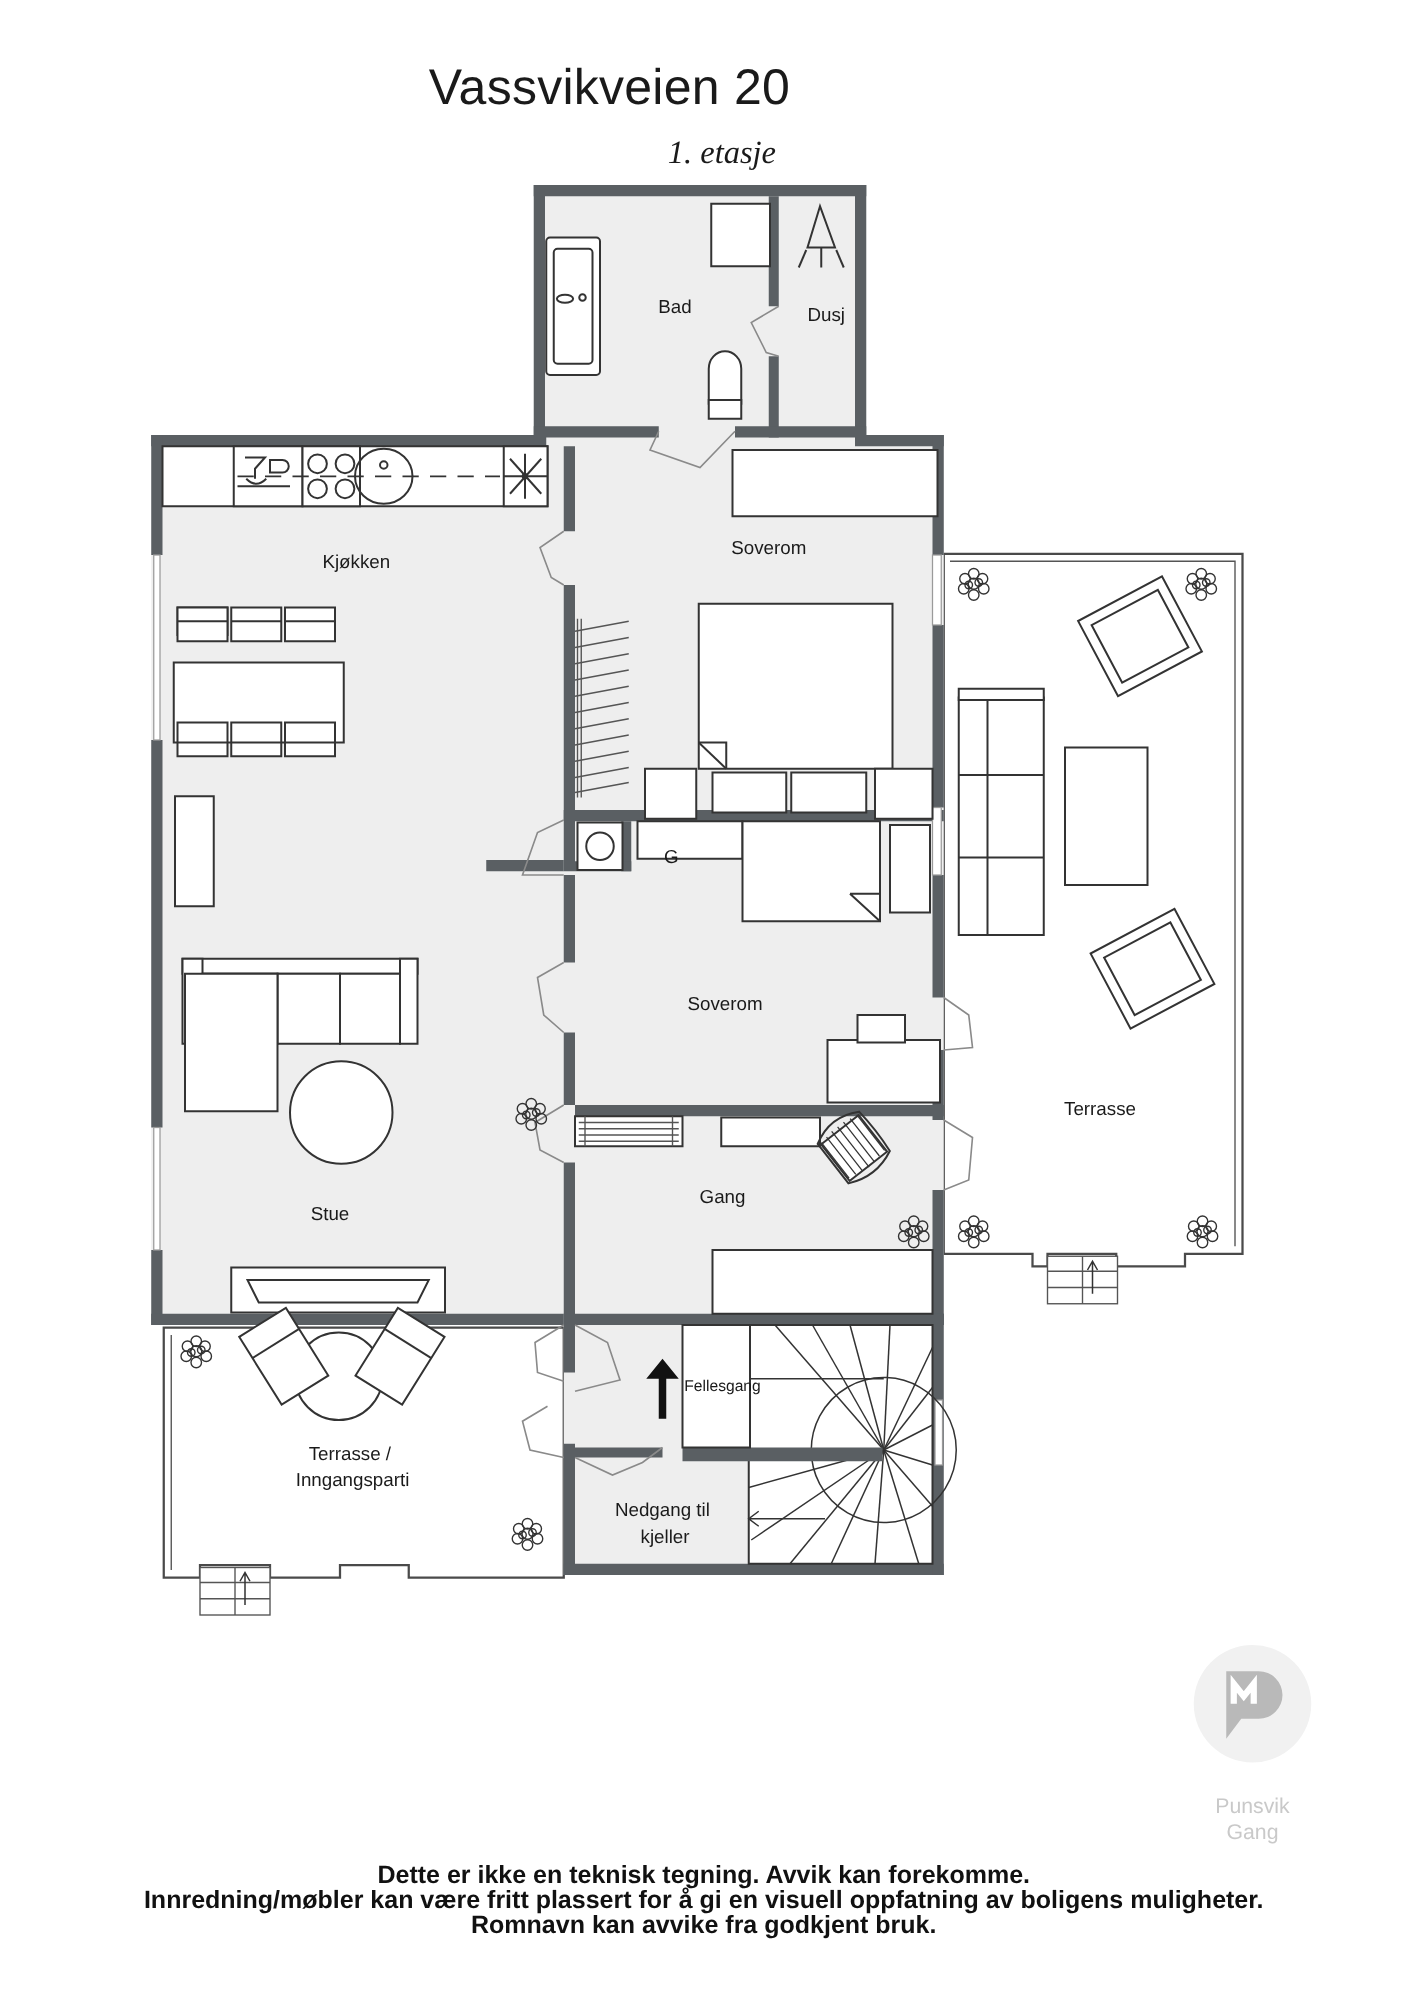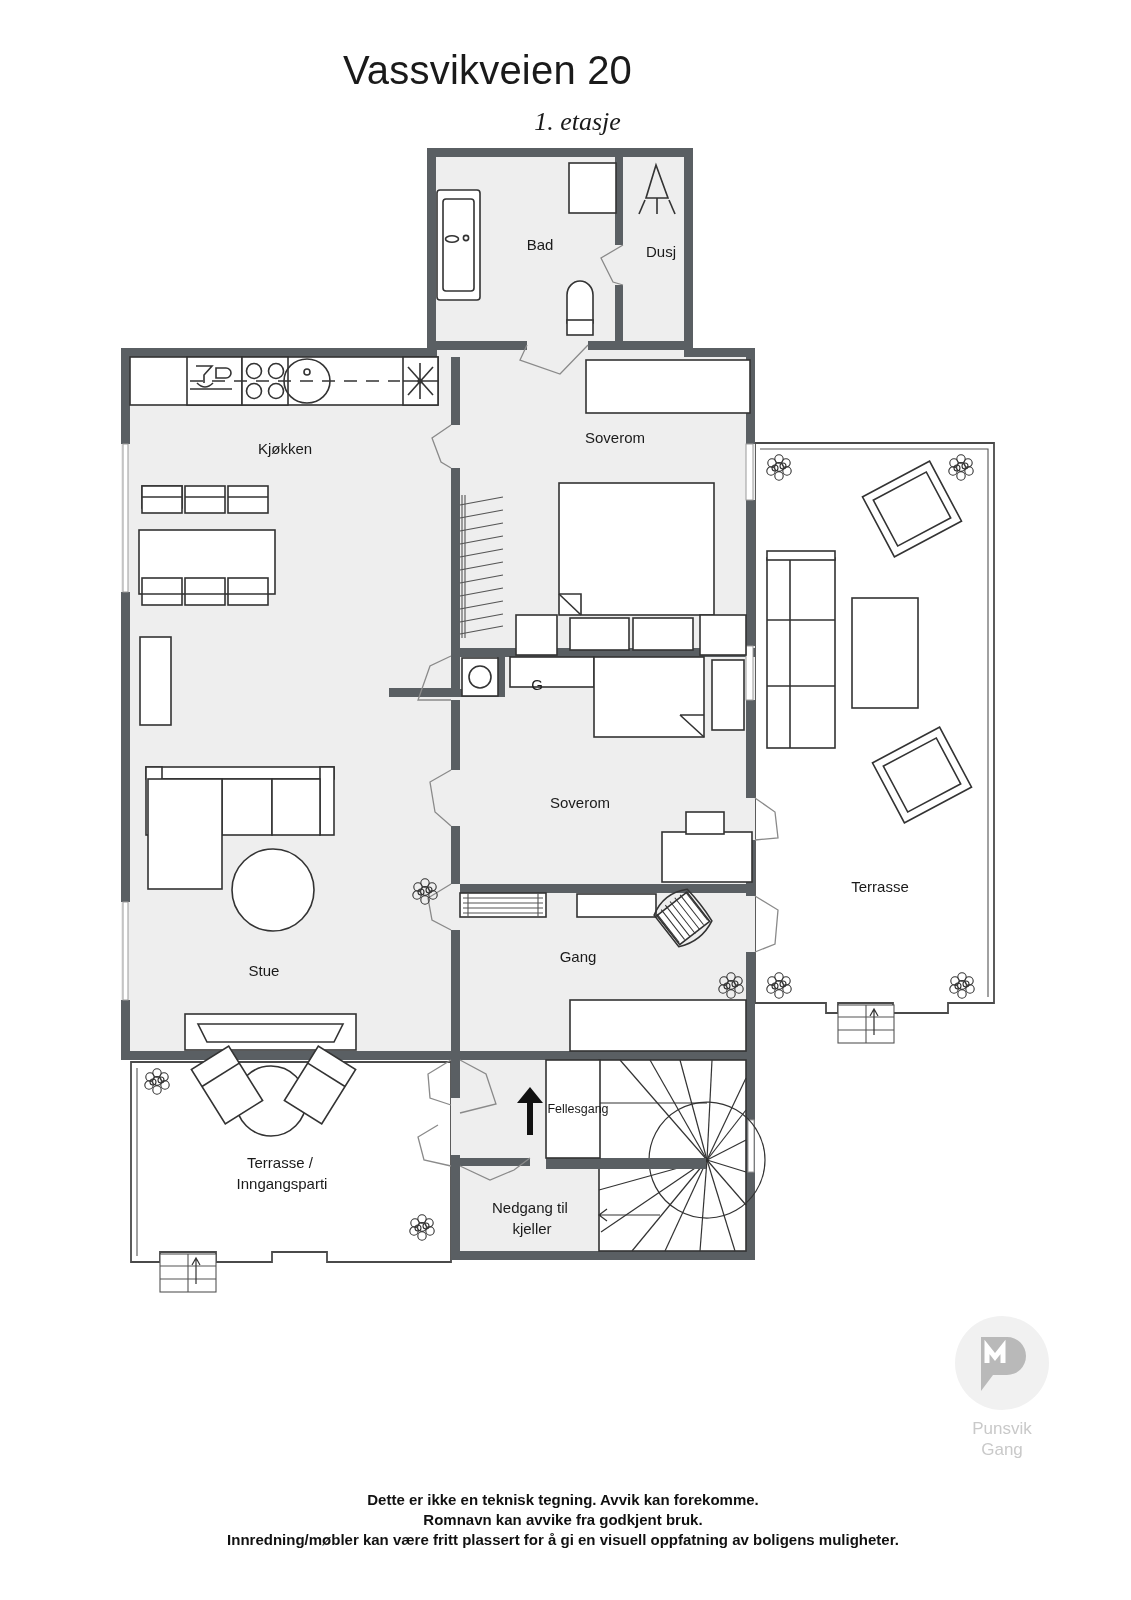--- a/index.html
+++ b/index.html
@@ -16,32 +16,32 @@
   .subtitle{
     position:absolute;left:12px;top:107px;width:1131px;text-align:center;
     font-size:26px;font-style:italic;color:#1a1a1a;
     font-family:"Liberation Serif", serif;
   }
 
   svg.plan{position:absolute;left:0;top:0;width:1131px;height:1600px;}
 
   .disclaimer{
     position:absolute;left:0;top:1490px;width:1126px;text-align:center;
-    font-size:15px;line-height:20px;font-weight:700;color:#111;
+    font-size:20px;line-height:20px;font-weight:700;color:#111;
   }
   .disclaimer div{white-space:nowrap;}
 
   .logo-wrap{position:absolute;left:948px;top:1316px;width:108px;text-align:center;}
   .logo-circle{
     width:94px;height:94px;border-radius:50%;background:#f1f1f1;margin:0 auto;
     position:relative;
   }
   .logo-circle svg{position:absolute;left:22px;top:19px;}
   .logo-text{
-    margin-top:8px;font-size:17px;line-height:21px;color:#c9c9c9;font-weight:400;
+    margin-top:24px;font-size:17px;line-height:21px;color:#c9c9c9;font-weight:400;
   }
 </style>
 </head>
 <body>
 
 <div id="stage">
 
   <div class="title">Vassvikveien 20</div>
   <div class="subtitle">1. etasje</div>
 
@@ -472,17 +472,17 @@
       </svg>
     </div>
     <div class="logo-text">
       <div>Punsvik</div>
       <div>Gang</div>
     </div>
   </div>
 
   <div class="disclaimer">
     <div>Dette er ikke en teknisk tegning. Avvik kan forekomme.</div>
+    <div>Innredning/møbler kan være fritt plassert for å gi en visuell oppfatning av boligens muligheter.</div>
     <div>Romnavn kan avvike fra godkjent bruk.</div>
-    <div>Innredning/møbler kan være fritt plassert for å gi en visuell oppfatning av boligens muligheter.</div>
   </div>
 
 </div>
 
 </body></html>

